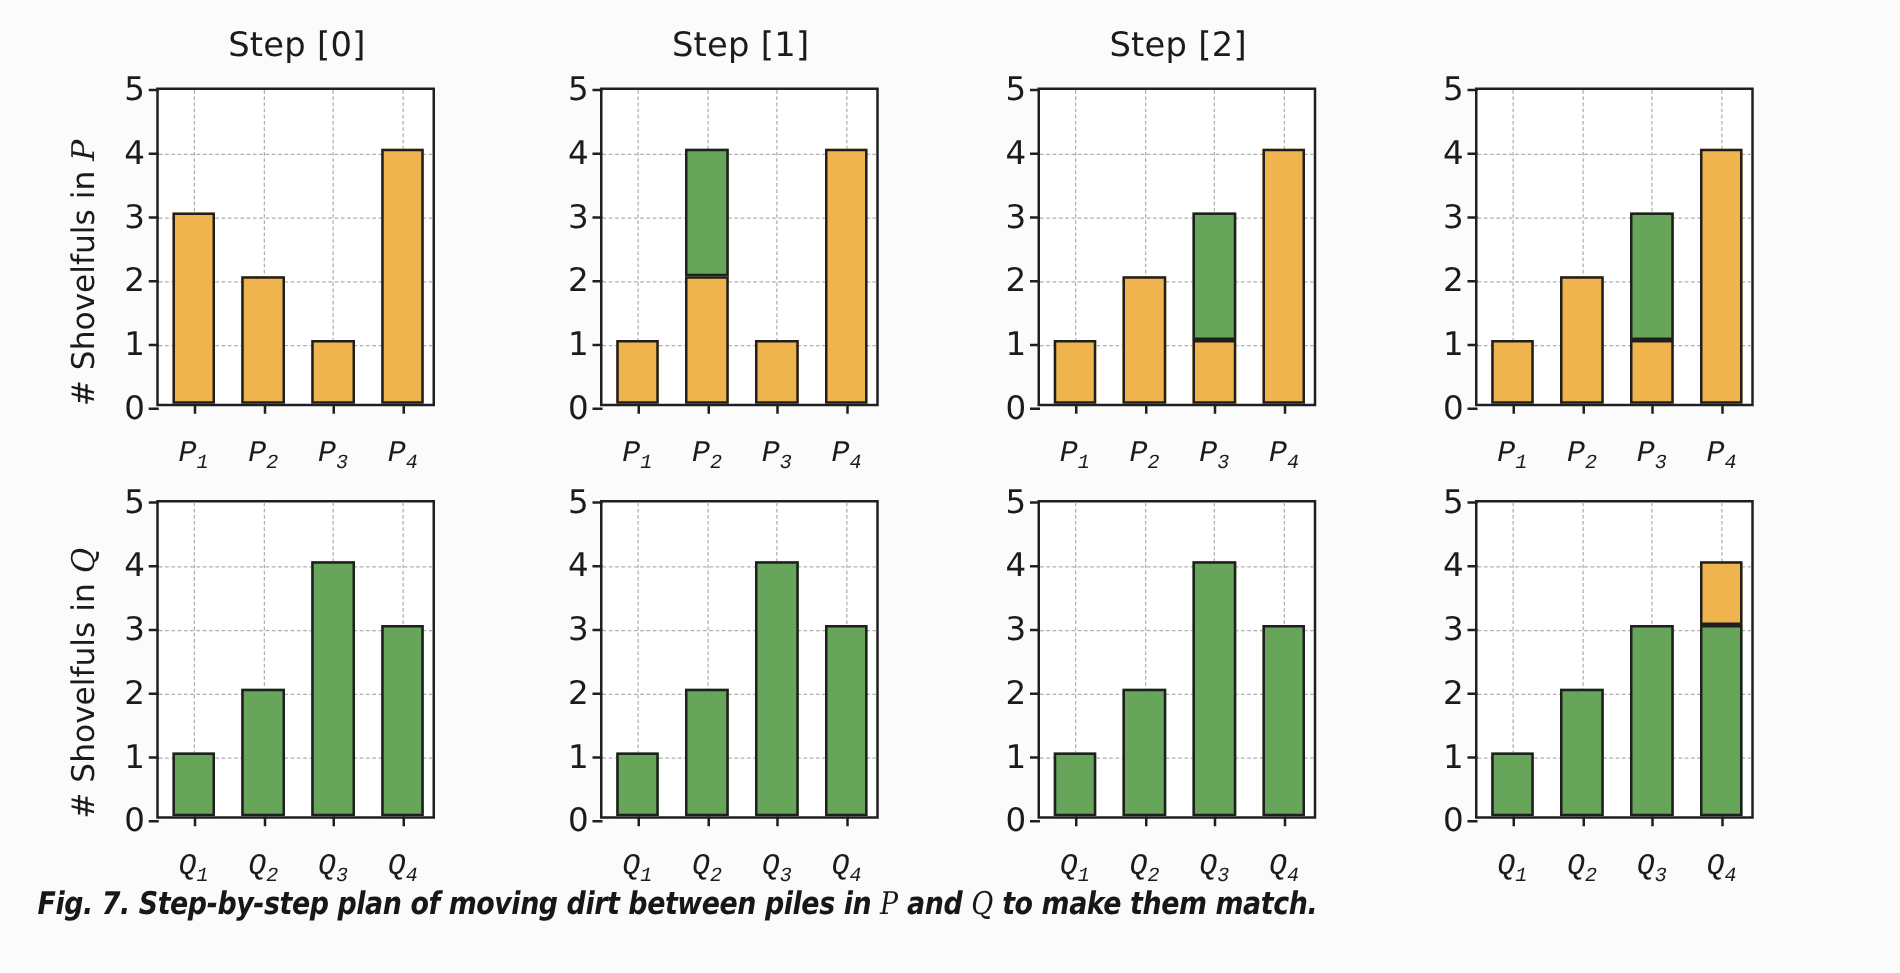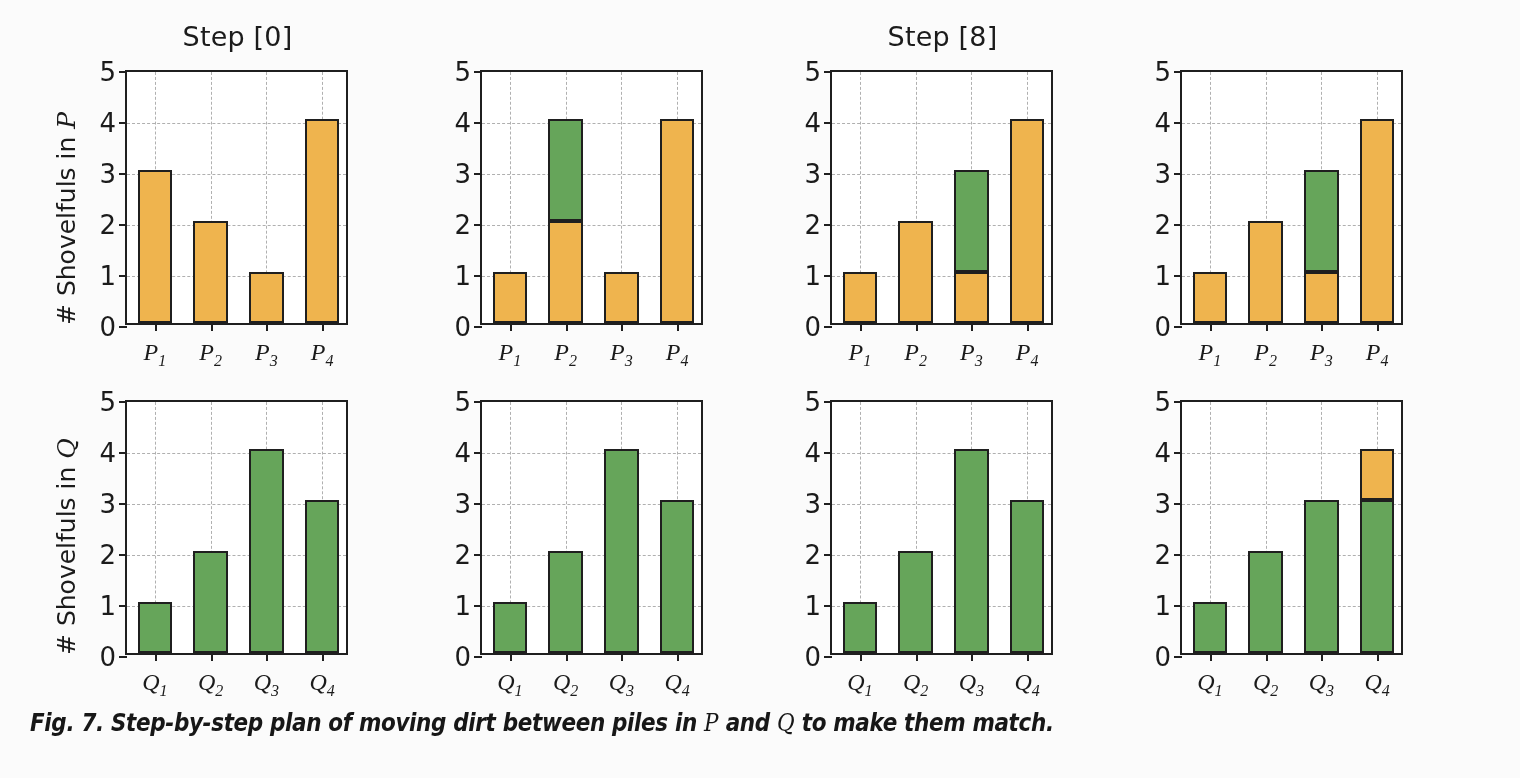--- a/index.html
+++ b/index.html
@@ -101,25 +101,25 @@
     width: 8px;
     height: 0;
     border-top: 2px solid #1f1f1f;
     transform: translateY(-1px);
   }
 
   
   .xtick {
     position: absolute;
     top: 100%;
-    margin-top: 16px;
+    margin-top: 28px;
     transform: translateX(-50%);
     font-size: 24px;
     line-height: 26px;
-    font-family: Liberation Serif, serif;
+    font-family: Liberation Mono, monospace;
     font-style: italic;
     color: #1b1b1b;
     white-space: nowrap;
   }
   .xtick sub {
     font-size: 16px;
     font-style: italic;
   }
   .xtickmark {
     position: absolute;
@@ -228,20 +228,21 @@
           </div>
           <div class="xtickmark" style="left: 195.125px;"></div>
           <div class="xtick" style="left: 195.125px;"><span>P</span><sub>4</sub></div>
           <div class="bar" style="left: 177.843px; width: 34.565px; height: 204px;">
             <div class="seg" style="background: rgb(239, 180, 78); height: 204px; bottom: 0px;"></div>
           </div>
         </div>
         <div class="ylabel" style="left: -8px; top: 303px;"><span># Shovelfuls in</span> <span class="mathit">P</span></div>
       </div>
       <div class="panel row0 col1">
+        <div class="panel-title">Step [1]</div>
         <div class="axes">
           <div class="gridlines">
             <div class="hgrid" style="top: 204px;"></div>
             <div class="hgrid" style="top: 153px;"></div>
             <div class="hgrid" style="top: 102px;"></div>
             <div class="hgrid" style="top: 51px;"></div>
             <div class="vgrid" style="left: 27.875px;"></div>
             <div class="vgrid" style="left: 83.625px;"></div>
             <div class="vgrid" style="left: 139.375px;"></div>
             <div class="vgrid" style="left: 195.125px;"></div>
@@ -275,21 +276,21 @@
             <div class="seg" style="background: rgb(239, 180, 78); height: 51px; bottom: 0px;"></div>
           </div>
           <div class="xtickmark" style="left: 195.125px;"></div>
           <div class="xtick" style="left: 195.125px;"><span>P</span><sub>4</sub></div>
           <div class="bar" style="left: 177.843px; width: 34.565px; height: 204px;">
             <div class="seg" style="background: rgb(239, 180, 78); height: 204px; bottom: 0px;"></div>
           </div>
         </div>
       </div>
       <div class="panel row0 col2">
-        <div class="panel-title">Step [8]</div>
+        <div class="panel-title">Step [2]</div>
         <div class="axes">
           <div class="gridlines">
             <div class="hgrid" style="top: 204px;"></div>
             <div class="hgrid" style="top: 153px;"></div>
             <div class="hgrid" style="top: 102px;"></div>
             <div class="hgrid" style="top: 51px;"></div>
             <div class="vgrid" style="left: 27.875px;"></div>
             <div class="vgrid" style="left: 83.625px;"></div>
             <div class="vgrid" style="left: 139.375px;"></div>
             <div class="vgrid" style="left: 195.125px;"></div>

